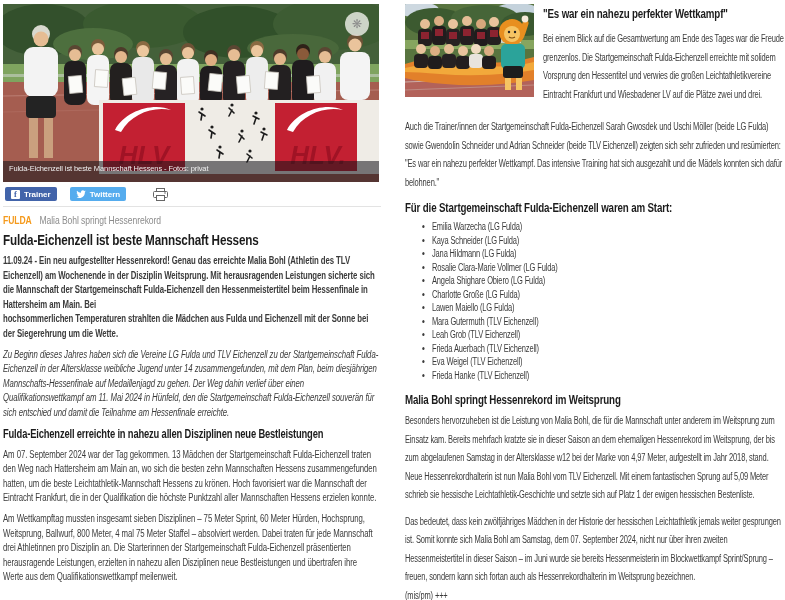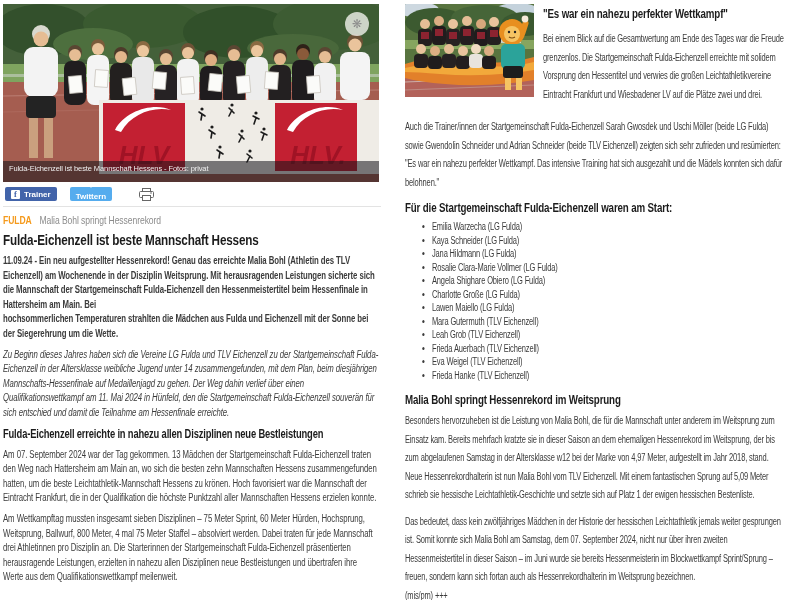--- a/index.html
+++ b/index.html
@@ -30,21 +30,21 @@
   .share-row{
     display:flex;align-items:center;gap:13px;
     padding:5px 2px;border-bottom:1px solid #e3e3e3;width:374px;
   }
   .btn{
     display:inline-flex;align-items:center;gap:4px;height:14px;border:0;
     border-radius:2px;color:#fff;font-size:8px;font-weight:bold;
     padding:0 6px;font-family:"Liberation Sans",sans-serif;cursor:pointer;
   }
   .btn-fb{background:#4264aa;}
-  .btn-tw{background:#55acee;flex-direction:column;}
+  .btn-tw{background:#55acee;}
   .fb-box{width:9px;height:9px;background:#fff;border-radius:1px;color:#4264aa;
     font-size:8.5px;font-weight:bold;line-height:9px;text-align:center;font-family:"Liberation Serif",serif;}
   .print-btn{margin-left:14px;line-height:0;background:none;border:0;padding:0;cursor:pointer;}
 
   
   .squeeze-left{
     width:482px;transform:scaleX(.78);transform-origin:0 0;
     font-size:10px;letter-spacing:-.1px;line-height:14.6px;
   }
   .kicker{margin:7px 0 0;font-size:11px;line-height:13px;}

